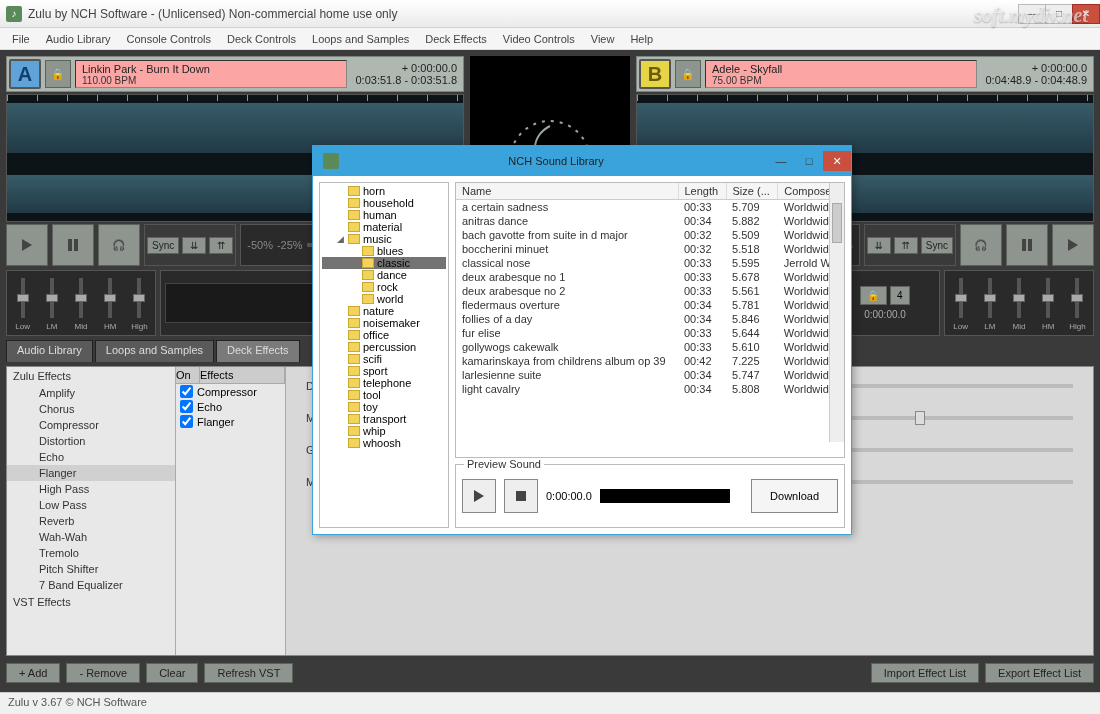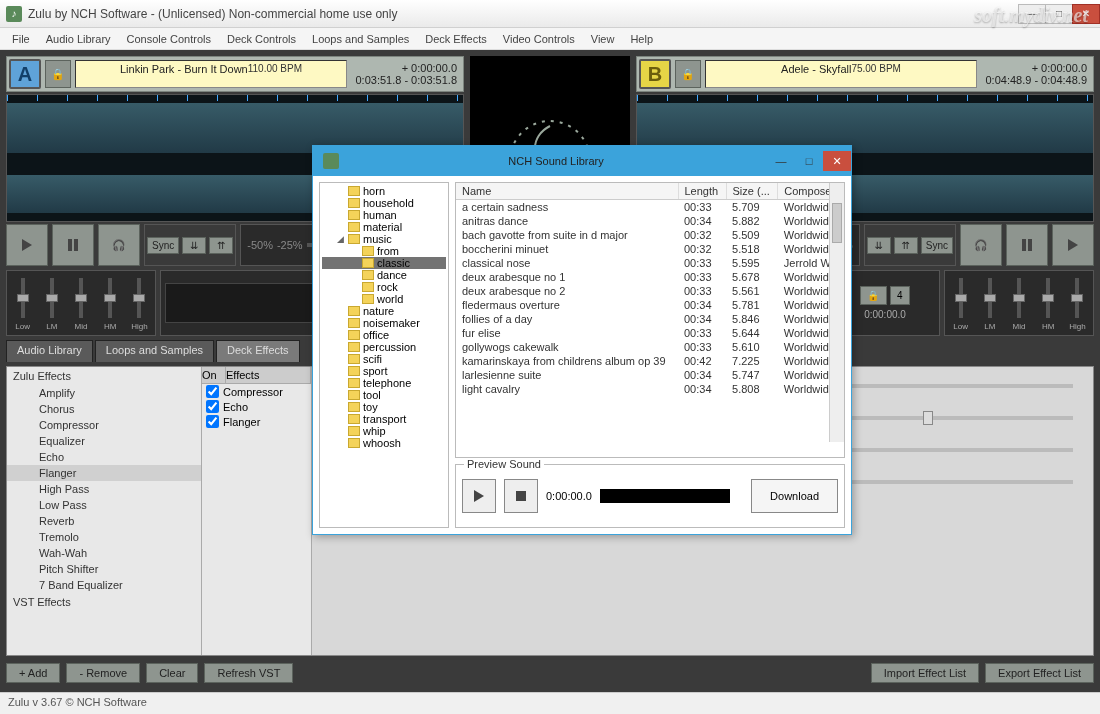--- a/index.html
+++ b/index.html
@@ -15,21 +15,21 @@
 .menubar span{padding:2px 8px;color:#444;cursor:default}
 .workspace{background:#3a3a3a;padding:6px;height:calc(100% - 28px - 22px - 22px);display:flex;flex-direction:column;gap:4px}
 .decks{display:flex;gap:6px;height:210px}
 .deck{flex:1;display:flex;flex-direction:column;gap:2px}
 .centerlogo{width:160px;background:#000;display:flex;align-items:center;justify-content:center}
 .centerlogo svg{width:100px;height:100px}
 .deckheader{height:36px;background:#aeb7b0;border:1px solid #7c847e;display:flex;align-items:center;padding:2px;gap:4px}
 .deckletter{width:32px;height:30px;display:flex;align-items:center;justify-content:center;font:bold 20px Arial;border:2px solid #555;border-radius:2px}
 .deckletter.a{background:#5fa3d9;color:#13406a}
 .deckletter.b{background:#e6d546;color:#6b5d0d}
-.trackinfo{flex:1;background:#fef9c3;border:1px inset #888;padding:2px 6px;height:28px;display:flex;flex-direction:row;justify-content:center}
+.trackinfo{flex:1;background:#fca5a5;border:1px inset #888;padding:2px 6px;height:28px;display:flex;flex-direction:column;justify-content:center}
 .trackinfo .t{font-size:11px;color:#222}
 .trackinfo .b{font-size:10px;color:#333}
 .timeinfo{width:110px;text-align:right;font-size:10px;color:#222;padding-right:4px}
 .waveform{flex:1;background:#0c1418;border:1px solid #555;position:relative;overflow:hidden}
 .wave{position:absolute;left:0;right:0;background:linear-gradient(#4a7a8a,#2a4a5a);opacity:.7}
 .wave.top{top:8px;height:40%}
 .wave.bot{bottom:8px;height:30%}
 .ruler{position:absolute;top:0;left:0;right:0;height:6px;background:repeating-linear-gradient(90deg,#4af 0,#4af 1px,transparent 1px,transparent 30px)}
 .transport{height:42px;display:flex;gap:4px}
 .tbtn{width:42px;background:#8e958f;border:1px solid #5c635d;display:flex;align-items:center;justify-content:center;color:#333}
@@ -50,21 +50,21 @@
 .setbtn{padding:3px 6px;background:#8e958f;border:1px solid #5c635d;font-size:10px}
 .crossfader{width:180px;background:#2a2a2a;border:1px solid #555;display:flex;align-items:center;justify-content:center;position:relative}
 .cftrack{width:120px;height:6px;background:#555;position:relative}
 .cfthumb{position:absolute;top:-8px;left:52px;width:16px;height:22px;background:#aaa;border:1px solid #666}
 .recpanel{width:110px;background:#2a2a2a;border:1px solid #555;display:flex;align-items:center;justify-content:center;gap:4px;flex-direction:column}
 .reccounter{color:#aaa;font-size:10px}
 .tabs{height:22px;display:flex;gap:2px}
 .tab{padding:3px 10px;background:#5a5a5a;color:#ddd;border:1px solid #222;border-bottom:none}
 .tab.active{background:#7a7a7a}
 .effectspane{flex:1;background:#d8d8d8;border:1px solid #888;display:flex;min-height:0}
-.efflist{width:195px;background:#e8e8e8;border-right:1px solid #aaa;overflow:auto}
+.efflist{width:169px;background:#e8e8e8;border-right:1px solid #aaa;overflow:auto}
 .efflist .hdr{font-size:11px;padding:3px 6px;color:#333}
 .efflist .item{padding:2px 32px;color:#333;cursor:default}
 .efflist .item.sel{background:#d0d0d0}
 .effchain{width:110px;background:#e8e8e8;border-right:1px solid #aaa}
 .effchain .chdr{display:flex;background:#ccc;border-bottom:1px solid #aaa}
 .effchain .chdr span{padding:2px 0;border-right:1px solid #aaa;font-size:11px}
 .effchain .crow{display:flex;padding:1px 4px;align-items:center;gap:4px}
 .effchain input[type=checkbox]{margin:0}
 .effparams{flex:1;padding:10px 20px;overflow:auto}
 .paramrow{display:flex;align-items:center;gap:10px;margin-bottom:14px}
@@ -347,28 +347,28 @@
     <div class="tab active">Deck Effects</div>
   </div>
 
   <div class="effectspane">
     <div class="efflist">
       <div class="hdr">Zulu Effects</div>
       <div id="efflist-items">
           <div class="item">Amplify</div>
           <div class="item">Chorus</div>
           <div class="item">Compressor</div>
-          <div class="item">Equalizer</div>
+          <div class="item">Distortion</div>
           <div class="item">Echo</div>
           <div class="item sel">Flanger</div>
           <div class="item">High Pass</div>
           <div class="item">Low Pass</div>
           <div class="item">Reverb</div>
+          <div class="item">Wah-Wah</div>
           <div class="item">Tremolo</div>
-          <div class="item">Wah-Wah</div>
           <div class="item">Pitch Shifter</div>
           <div class="item">7 Band Equalizer</div>
         </div>
       <div class="hdr">VST Effects</div>
     </div>
     <div class="effchain">
       <div class="chdr">
           <span style="width:24px">On</span>
           <span style="flex:1">Effects</span>
         </div>
@@ -490,21 +490,21 @@
           <span>material</span>
         </div>
         <div class="tnode indent1">
           <span class="exp">◢</span>
           <span class="fold"></span>
           <span>music</span>
         </div>
         <div class="tnode indent2">
           <span class="exp"></span>
           <span class="fold"></span>
-          <span>from</span>
+          <span>blues</span>
         </div>
         <div class="tnode indent2 sel">
           <span class="exp"></span>
           <span class="fold"></span>
           <span>classic</span>
         </div>
         <div class="tnode indent2">
           <span class="exp"></span>
           <span class="fold"></span>
           <span>dance</span>

